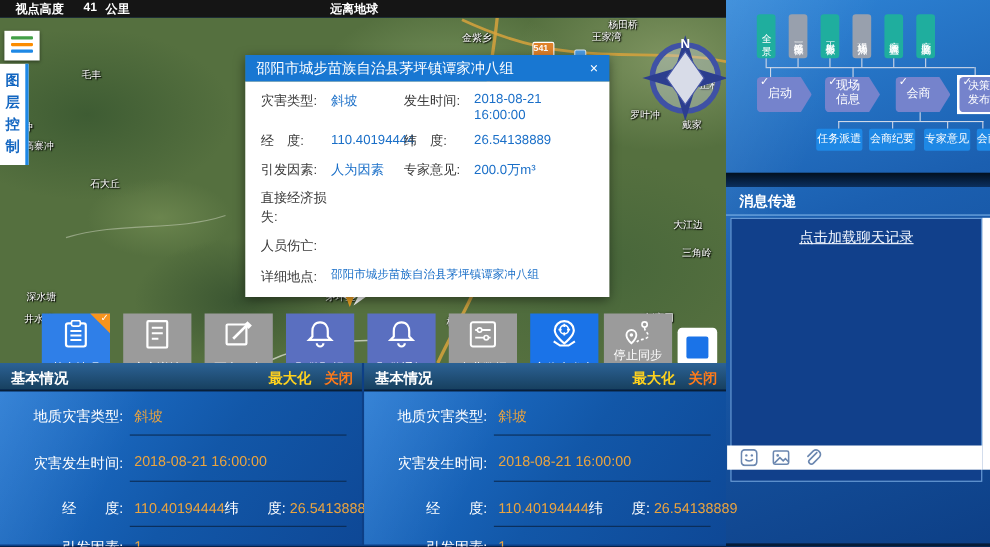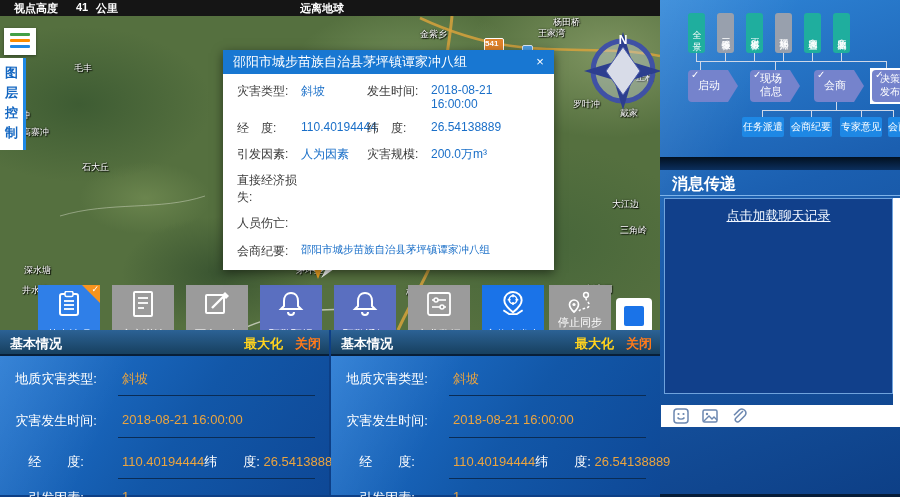--- a/index.html
+++ b/index.html
@@ -71,44 +71,44 @@
 
   
   .panel { position:absolute; top:330px; width:329px; height:167px; z-index:25; }
   .panel .phead { height:26px; background:linear-gradient(180deg,#2c6295 0%,#17405f 100%); border-bottom:2px solid #081f38; position:relative; }
   .panel .phead .pt { position:absolute; left:10px; top:5px; color:#fff; font-weight:bold; font-size:13px; }
   .panel .phead .pmax { position:absolute; right:46px; top:5px; color:#ffd21e; font-weight:bold; font-size:13px; cursor:pointer; }
   .panel .phead .pcls { position:absolute; right:8px; top:5px; color:#ff7a1a; font-weight:bold; font-size:13px; cursor:pointer; }
   .panel .pbody2 { position:relative; height:139px;
     background:linear-gradient(115deg, rgba(255,255,255,.10) 0%, rgba(255,255,255,0) 35%), linear-gradient(125deg,#2176d2 0%,#1257a8 55%,#0e4896 100%); }
   .prow { position:absolute; left:0; width:100%; height:18px; font-size:13px; white-space:nowrap; }
-  .prow .lab { position:absolute; left:0; width:112px; text-align:center; color:#fff; }
+  .prow .lab { position:absolute; left:0; width:112px; text-align:right; color:#fff; }
   .prow .val { position:absolute; left:122px; color:#eba43f; }
   .prow .lab2 { color:#fff; }
   .uline { position:absolute; left:118px; right:14px; height:1px; background:#0a2c55; }
 
   
   .rpanel { position:absolute; left:660px; top:0; width:240px; height:497px; overflow:hidden;
     background:linear-gradient(115deg, rgba(255,255,255,.10) 0%, rgba(255,255,255,0) 30%), linear-gradient(160deg,#2f86d8 0%,#1b5fb0 40%,#0d3f86 100%); }
   .vbtn { position:absolute; top:13px; width:17px; height:40px; border-radius:3px; color:#fff; font-size:9px;
     display:flex; align-items:center; justify-content:center; writing-mode:vertical-lr; letter-spacing:1px; cursor:pointer; }
   .vb-teal{background:#1fae9e;} .vb-gray{background:#98a0ad;}
   .vb-wide{letter-spacing:12px; padding-top:4px;}
   .cline { position:absolute; background:#cfd8e8; }
   .stage { position:absolute; top:70px; height:32px; color:#fff; text-align:center; cursor:pointer; }
   .stage .shape { position:absolute; inset:0; background:#7583cc; clip-path:polygon(0 0,80% 0,100% 50%,80% 100%,0 100%); border-radius:4px; }
   .stage .stxt { position:relative; z-index:2; font-size:11px; padding:2px 10px 0 2px; line-height:13px; }
   .stage .chk { position:absolute; z-index:3; left:3px; top:-1px; font-size:10px; font-weight:bold; color:#fff; }
   .stage.hl .shape-outer { position:absolute; inset:-2px; background:#fff; clip-path:polygon(0 0,80% 0,100% 50%,80% 100%,0 100%); }
   .abtn { position:absolute; top:117px; height:20px; background:#1e88e5; border-radius:2px; color:#fff; font-size:10px; text-align:center; line-height:20px; cursor:pointer; white-space:nowrap; overflow:hidden; }
 
   .msg-divider { position:absolute; left:0; top:157px; width:240px; height:13px; background:linear-gradient(180deg,#02101f,#0b2f5e); }
-  .msg-title { position:absolute; left:12px; top:174px; color:#fff; font-weight:bold; font-size:16px; }
+  .msg-title { position:absolute; left:12px; top:174px; color:#fff; font-weight:bold; font-size:13px; }
   .msg-line { position:absolute; left:0px; top:195px; width:240px; height:1px; background:#7fb3e8; }
-  .chatbox { position:absolute; left:4px; top:198px; width:229px; height:196px; background:#11408b; border:1px solid #6fa3dd; }
+  .chatbox { position:absolute; left:4px; top:198px; width:229px; height:240px; background:#11408b; border:1px solid #6fa3dd; }
   .loadlink { position:absolute; left:0; top:8px; width:100%; text-align:center; color:#f2f7ff; font-size:13px; text-decoration:underline; cursor:pointer; }
   .scrollstrip { position:absolute; left:233px; top:198px; width:7px; height:229px; background:#fff; }
   .chat-tools { position:absolute; left:1px; top:405px; width:232px; height:22px; background:#fff; display:flex; align-items:center; gap:13px; padding-left:12px; }
   .chat-tools svg { cursor:pointer; }
   .sendbtn { position:absolute; left:157px; top:466px; width:76px; height:28px; background:#3c639b; border:1px solid #a9c6e8; border-radius:2px;
     color:#fff; font-weight:bold; font-size:14px; text-align:center; line-height:26px; letter-spacing:8px; padding-left:8px; cursor:pointer; }
   .rpanel-bottom { position:absolute; left:0; top:494px; width:240px; height:3px; background:#061c38; }
 </style>
 </head>
 <body>
@@ -194,32 +194,32 @@
       </div>
       <div class="p-row">
         <span>经　度:</span>
         <span class="pv">110.40194444</span>
         <span>纬　度:</span>
         <span class="pv">26.54138889</span>
       </div>
       <div class="p-row">
         <span>引发因素:</span>
         <span class="pv">人为因素</span>
-        <span>灾害规模:</span>
+        <span>专家意见:</span>
         <span class="pv">200.0万m³</span>
       </div>
       <div class="p-row2">
         <span>直接经济损失:</span>
       </div>
       <div class="p-row2" style="margin-bottom:11px">
         <span>人员伤亡:</span>
         <span class="pv"></span>
       </div>
       <div class="p-row2" style="margin-bottom:2px">
-        <span>会商纪要:</span>
+        <span>详细地点:</span>
         <span class="pv addr">邵阳市城步苗族自治县茅坪镇谭家冲八组</span>
       </div>
     </div>
   </div>
 
   <div class="toolbar">
     <div class="tbtn tb-blue" style="left:38px">
       <span class="corner"></span>
       <span class="corner-chk">✓</span>
       <svg class="ticon" width="24" height="26" viewBox="0 0 24 26">

